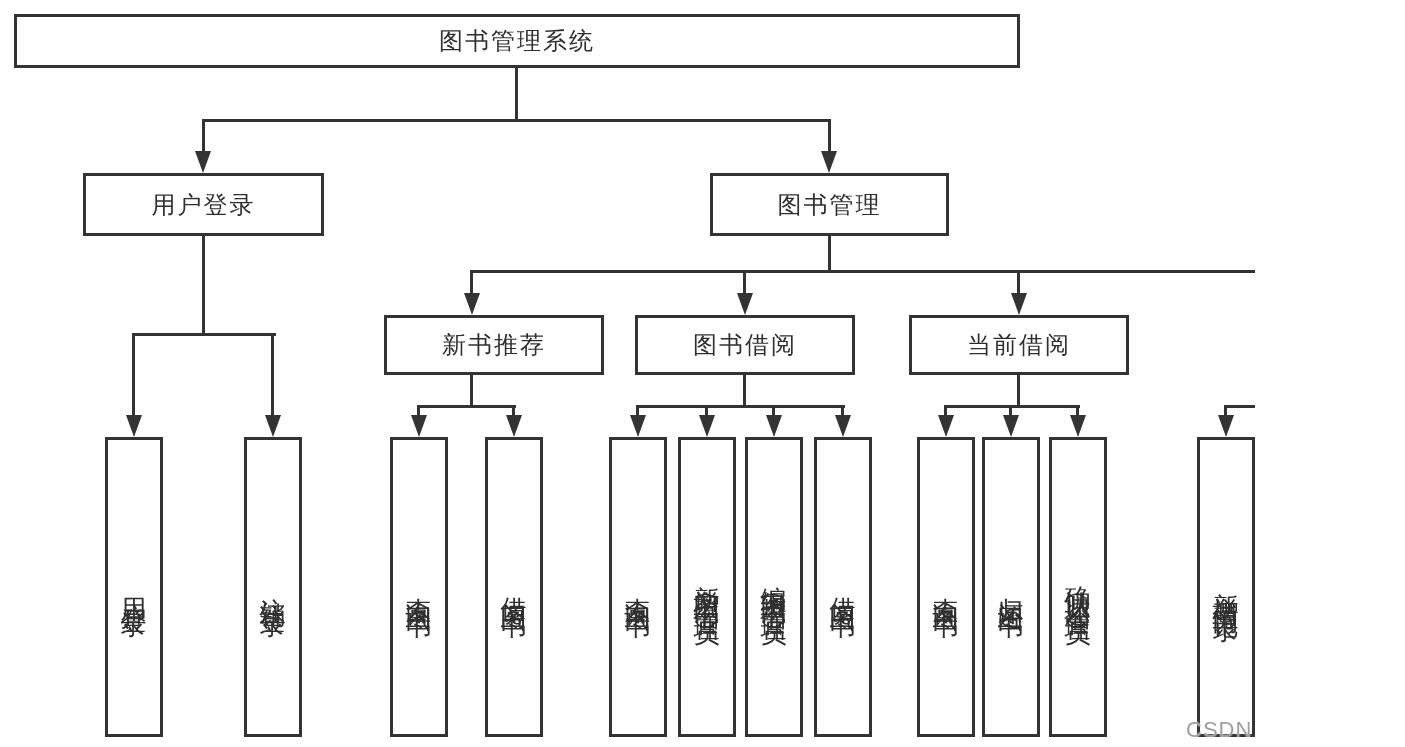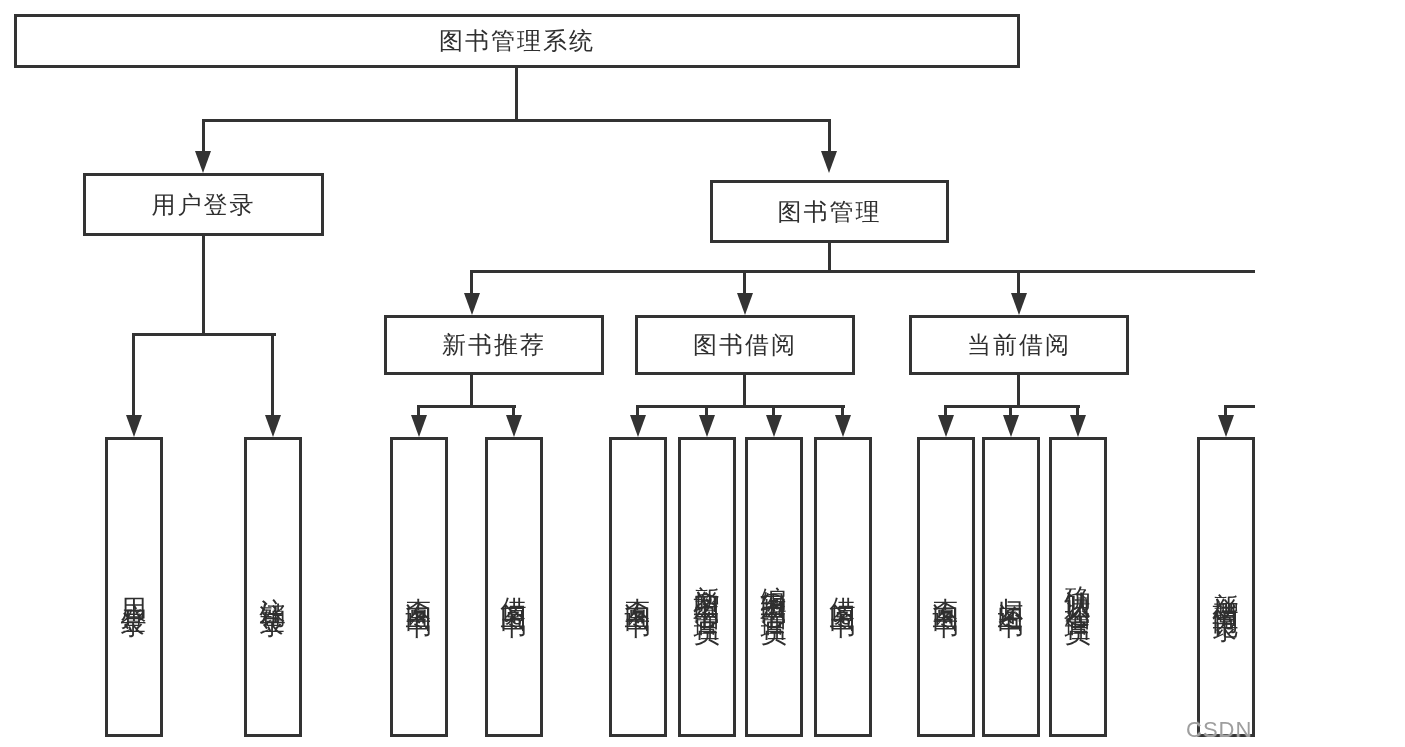--- a/index.html
+++ b/index.html
@@ -35,21 +35,21 @@
 
 <div class="stage" style="--line: #333333; --text: #2f2f2f; --wm: #9e9e9e; --bg: #ffffff;">
 
   <div class="box" style="left:14px;top:14px;width:1006px;height:54px">
     <span class="hlbl">图书管理系统</span>
   </div>
 
   <div class="box" style="left:83px;top:173px;width:241px;height:63px">
     <span class="hlbl">用户登录</span>
   </div>
-  <div class="box" style="left:710px;top:180px;width:239px;height:63px">
+  <div class="box" style="left:710px;top:173px;width:239px;height:63px">
     <span class="hlbl">图书管理</span>
   </div>
 
   <div class="box" style="left:384px;top:315px;width:220px;height:60px">
     <span class="hlbl">新书推荐</span>
   </div>
   <div class="box" style="left:909px;top:315px;width:220px;height:60px">
     <span class="hlbl">当前借阅</span>
   </div>
   <div class="box" style="left:635px;top:315px;width:220px;height:60px">

